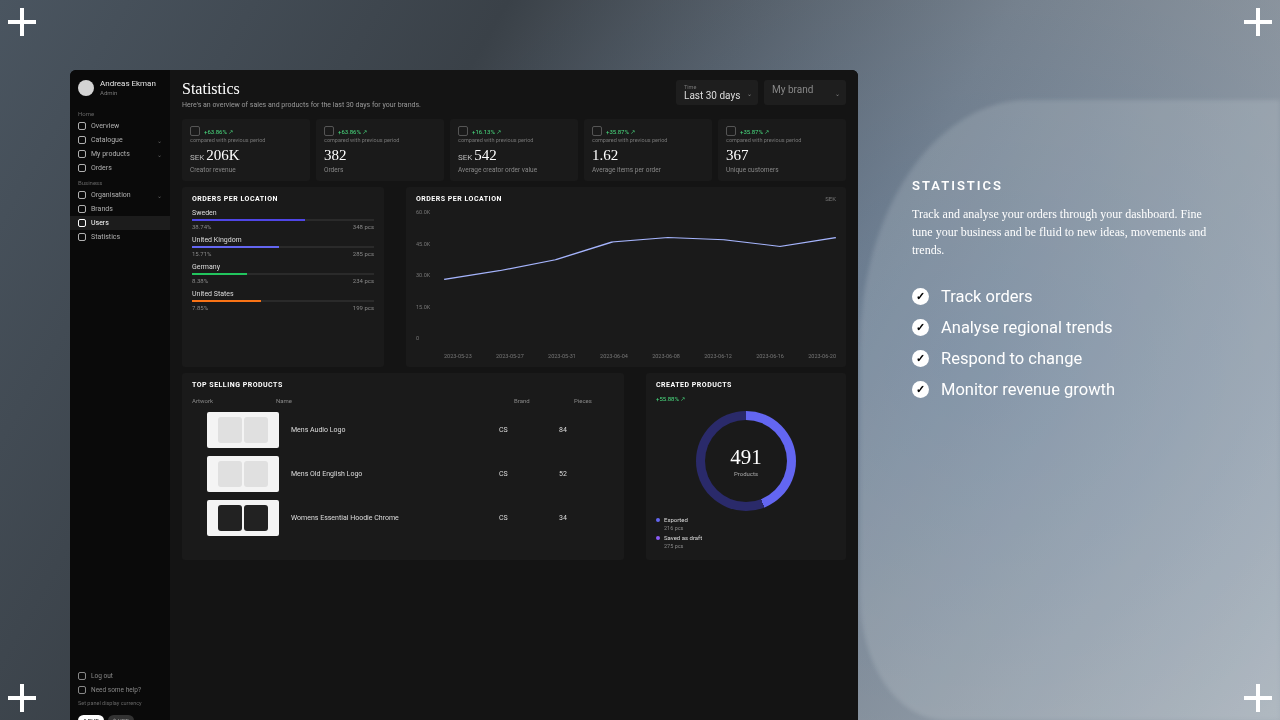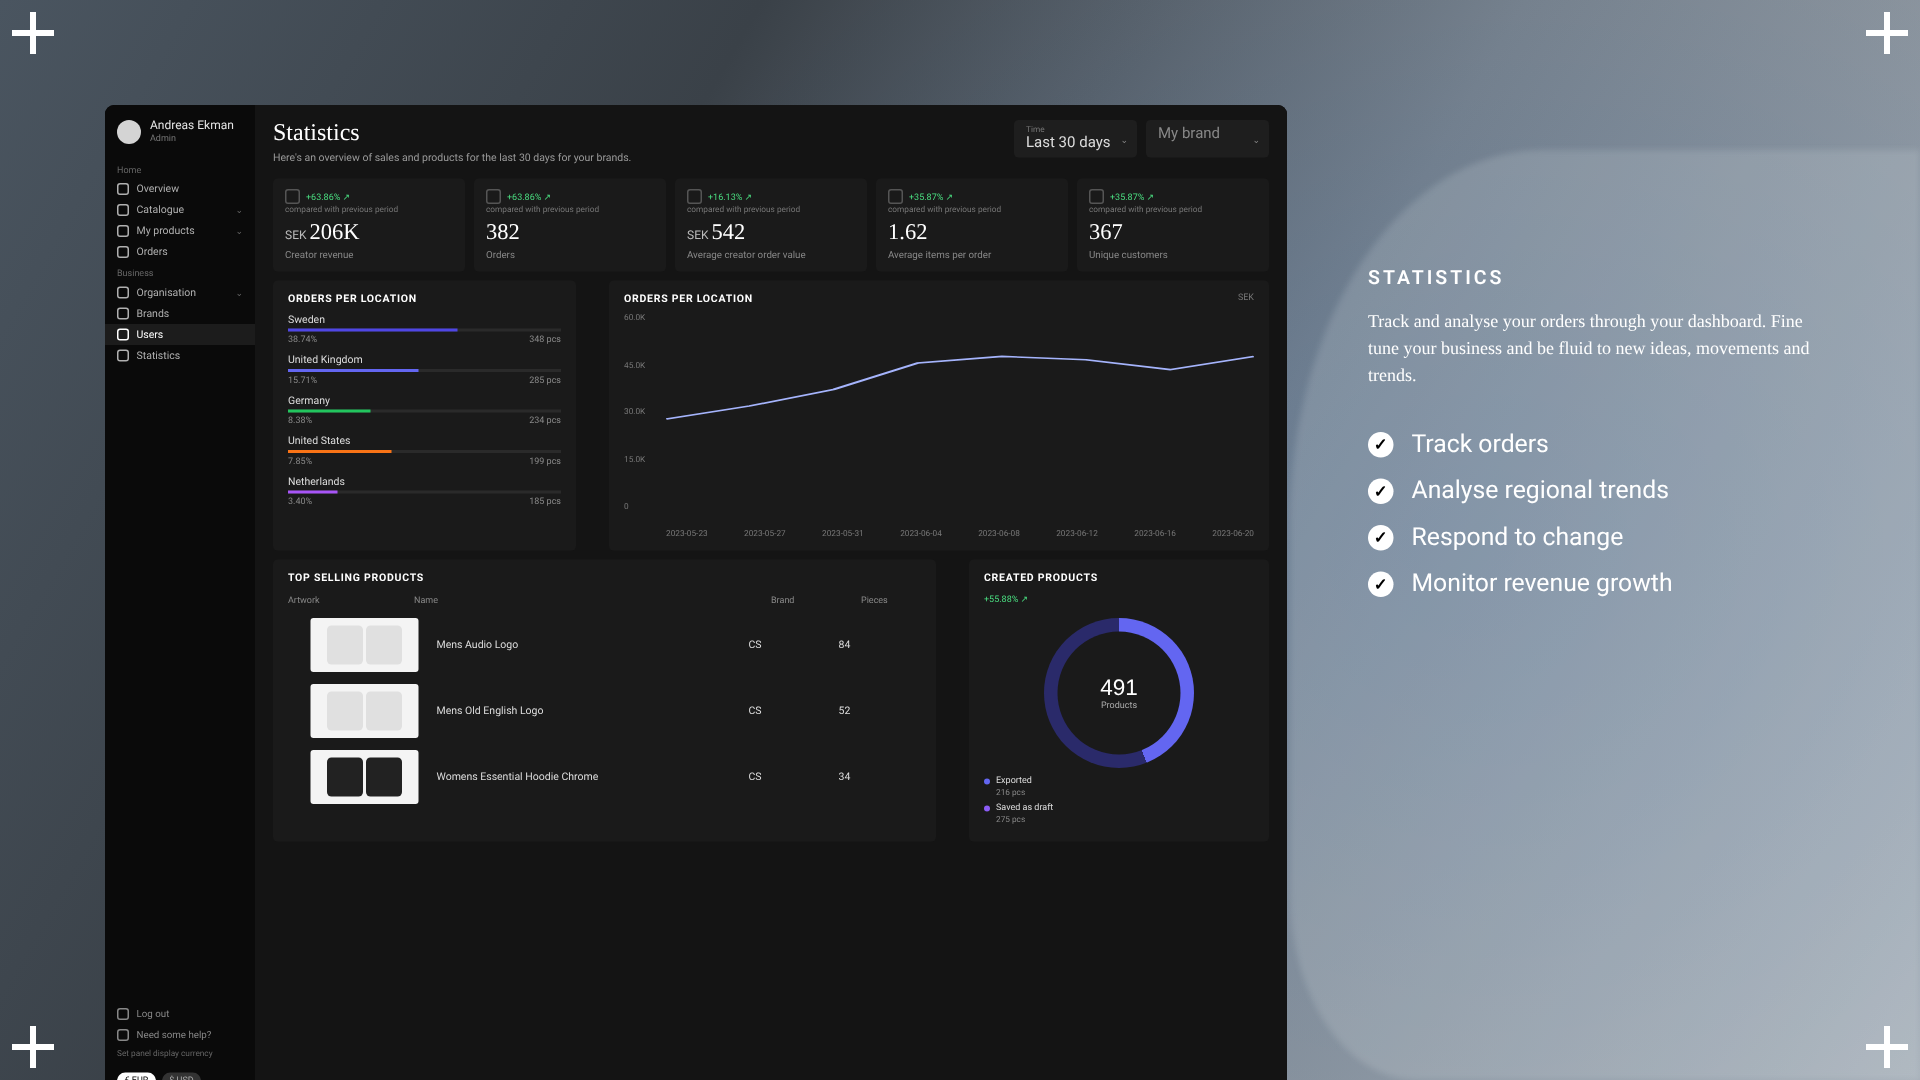--- a/index.html
+++ b/index.html
@@ -77,21 +77,21 @@
 .shirt{width:24px;height:26px;background:#e0e0e0;border-radius:3px}
 .shirt.dark{background:#222}
 .td-name{flex:1;font-size:7px;color:#ddd}
 .td-brand{width:60px;font-size:7px;color:#ddd}
 .td-pcs{width:40px;font-size:7px;color:#ddd}
 .created-card{width:200px}
 .cp-delta{font-size:6px;color:#4ade80;margin-bottom:4px}
 .donut-wrap{display:flex;align-items:center;justify-content:center;height:110px;position:relative}
 .donut{width:100px;height:100px;border-radius:50%;background:conic-gradient(#6366f1 0 44%,#2a2a6a 44% 100%);display:flex;align-items:center;justify-content:center}
 .donut-inner{width:82px;height:82px;border-radius:50%;background:#1a1a1a;display:flex;flex-direction:column;align-items:center;justify-content:center}
-.donut-n{font-family:Liberation Sans, sans-serif;font-size:15px;color:#fff}
+.donut-n{font-family:Liberation Serif, serif;font-size:21px;color:#fff}
 .donut-l{font-size:6px;color:#aaa}
 .legend{font-size:6px;color:#ddd}
 .leg-item{display:flex;align-items:center;gap:4px;margin-bottom:2px}
 .leg-dot{width:4px;height:4px;border-radius:50%}
 .leg-sub{font-size:5.5px;color:#888;margin-left:8px;margin-bottom:3px}
 </style>
 </head>
 <body>
 <div class="bg-overlay"></div>
 <div class="bg-shirt"></div>
@@ -292,30 +292,20 @@
             <div class="loc">
               <div class="loc-name">United States</div>
               <div class="loc-bar">
                 <div class="loc-fill" style="width:38%;background:#f97316"></div>
               </div>
               <div class="loc-meta">
                 <span>7.85%</span>
                 <span>199 pcs</span>
               </div>
             </div>
-            <div class="loc">
-              <div class="loc-name">Netherlands</div>
-              <div class="loc-bar">
-                <div class="loc-fill" style="width:18%;background:#a855f7"></div>
-              </div>
-              <div class="loc-meta">
-                <span>3.40%</span>
-                <span>185 pcs</span>
-              </div>
-            </div>
           </div>
       </div>
       <div class="card chart-card">
         <div class="card-h">ORDERS PER LOCATION</div>
         <div class="chart-unit">SEK</div>
         <div class="chart">
           <div class="y-ticks" id="yt">
               <span>60.0K</span>
               <span>45.0K</span>
               <span>30.0K</span>

